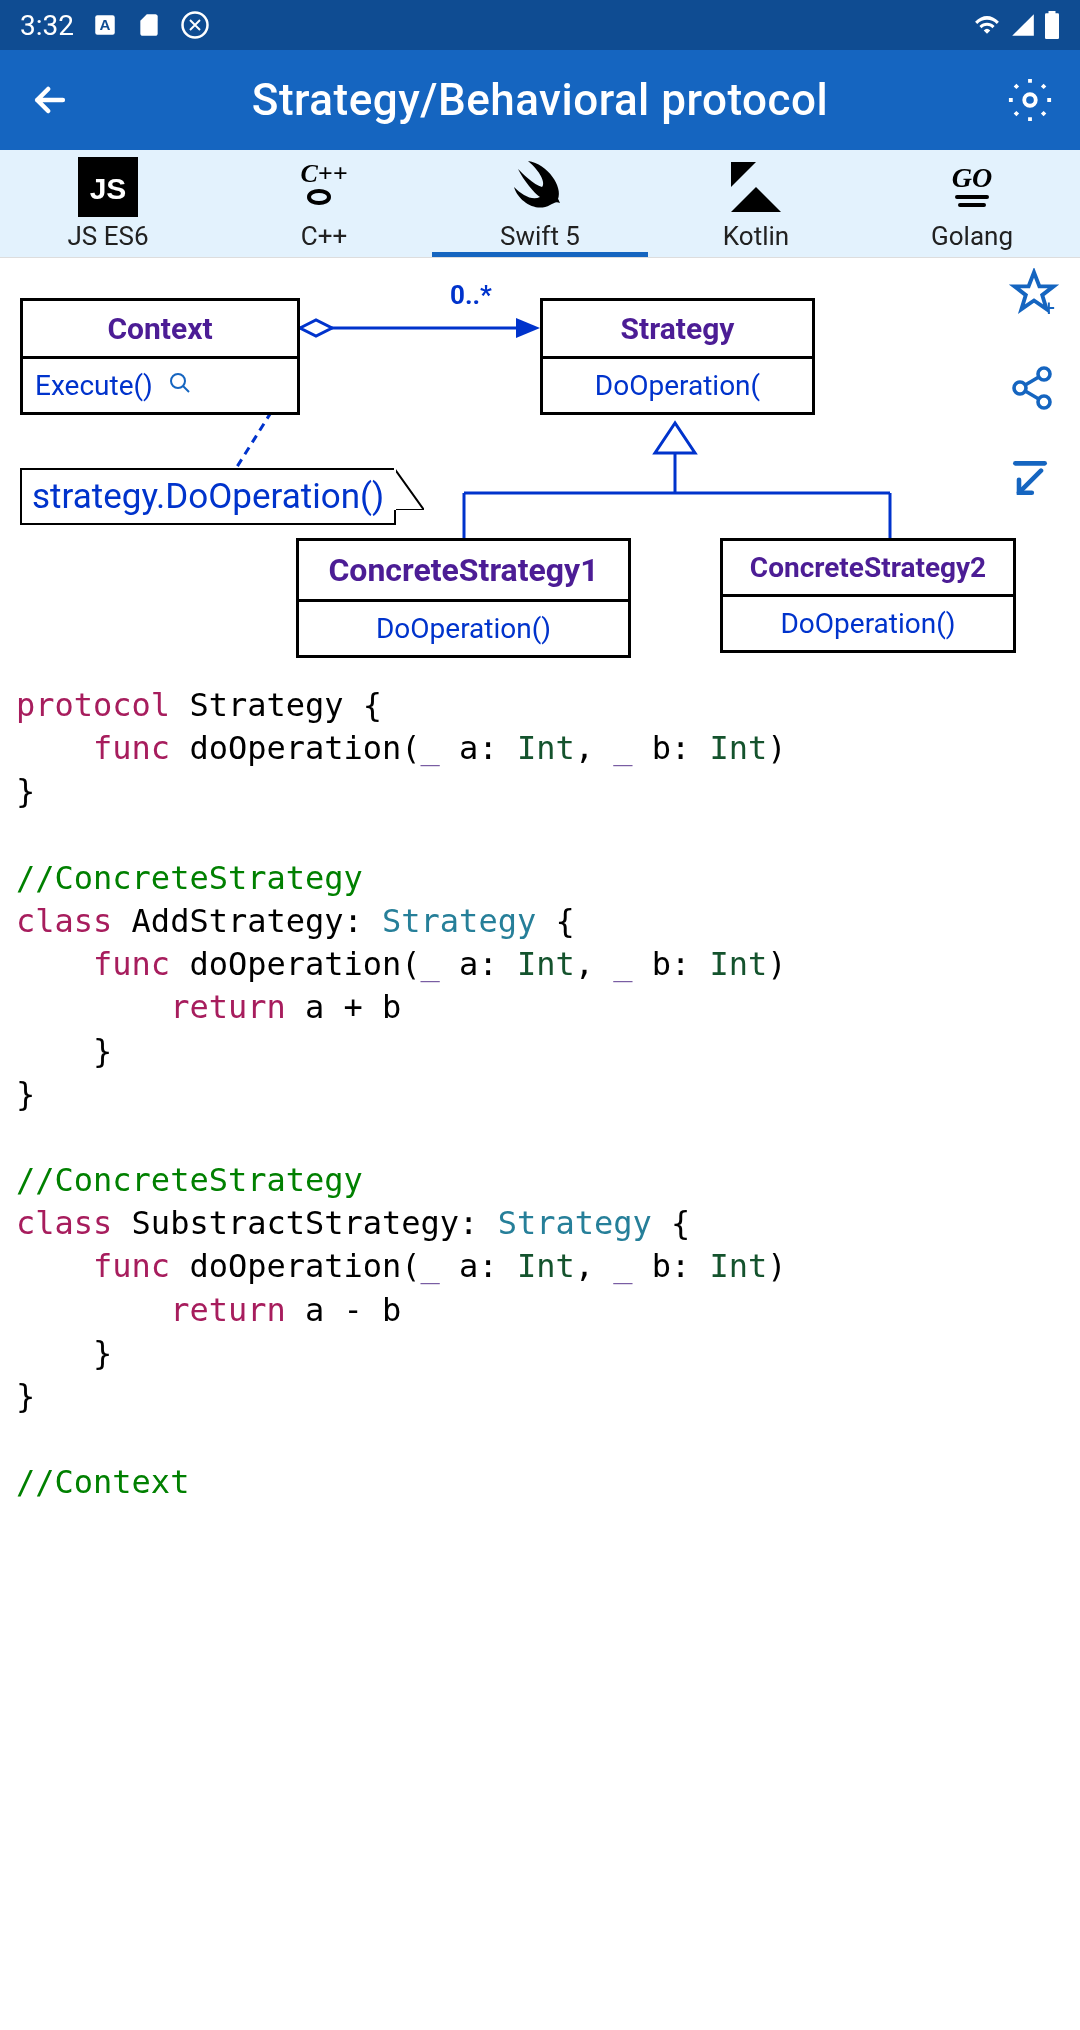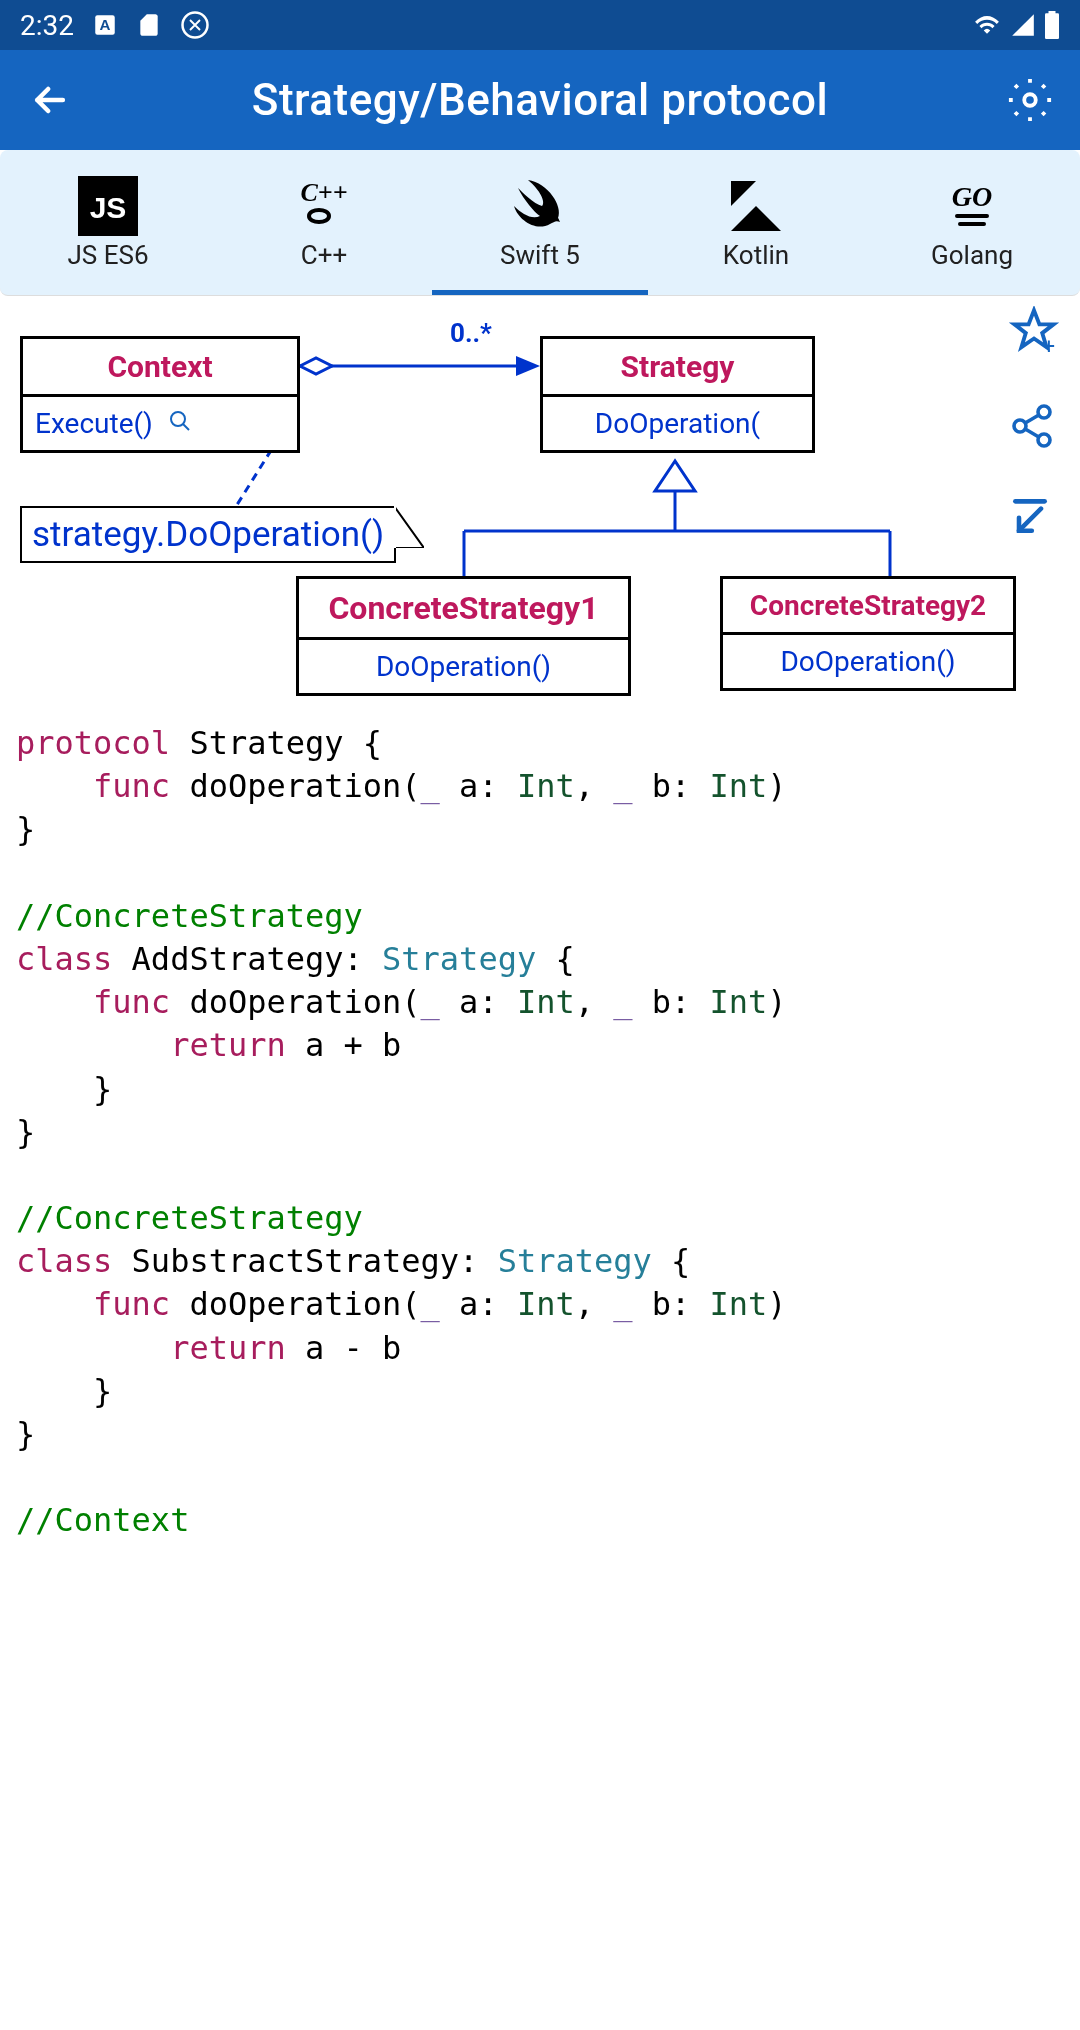--- a/index.html
+++ b/index.html
@@ -36,23 +36,22 @@
   flex: 1;
   text-align: center;
   font-size: 44px;
   font-weight: 500;
   letter-spacing: 0.5px;
 }
 .settings-btn { width: 60px; display: flex; align-items: center; justify-content: center; cursor: pointer; }
 .tabs {
   display: flex;
   background: #e3f2fd;
-  height: 146px;
+  height: 108px;
   border-bottom: 1px solid #ddd;
-  border-radius: 8px;
 }
 .tab {
   flex: 1;
   display: flex;
   flex-direction: column;
   align-items: center;
   justify-content: center;
   cursor: pointer;
   position: relative;
   gap: 4px;
@@ -80,21 +79,21 @@
   height: 410px;
   padding: 10px;
 }
 .uml-box {
   position: absolute;
   border: 3px solid #000;
   background: #fff;
   text-align: center;
 }
 .uml-title {
-  color: #be185d;
+  color: #4c1d95;
   font-weight: bold;
   font-size: 30px;
   padding: 10px 20px;
   border-bottom: 3px solid #000;
 }
 .uml-method {
   color: #0033cc;
   font-size: 28px;
   padding: 10px 12px;
 }
@@ -142,21 +141,21 @@
 .kw-purple { color: #795da3; }
 .kw-teal { color: #14532d; }
 .cmt { color: #008000; }
 .typ { color: #267f99; }
 </style>
 </head>
 <body>
 
 <div class="status-bar">
   <div class="status-left">
-    <span>2:32</span>
+    <span>3:32</span>
     <span class="status-icon">
       <svg width="26" height="26" viewBox="0 0 24 24" fill="#fff">
           <rect x="3" y="3" width="18" height="18" rx="2" fill="#fff"></rect>
           <text x="12" y="17" font-size="14" fill="#0f4c92" text-anchor="middle" font-family="sans-serif" font-weight="bold">A</text>
         </svg>
     </span>
     <span class="status-icon">
       <svg width="26" height="26" viewBox="0 0 24 24" fill="#fff">
           <path d="M18 2h-8L4 8v12c0 1 1 2 2 2h12c1 0 2-1 2-2V4c0-1-1-2-2-2z"></path>
         </svg>

